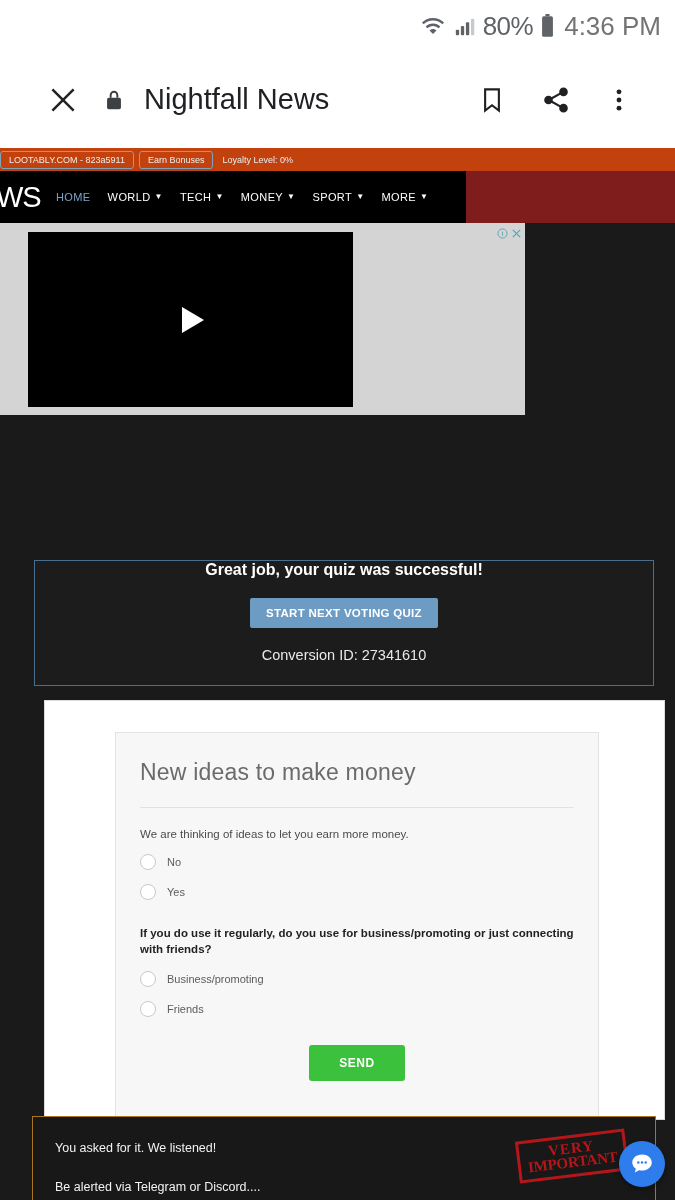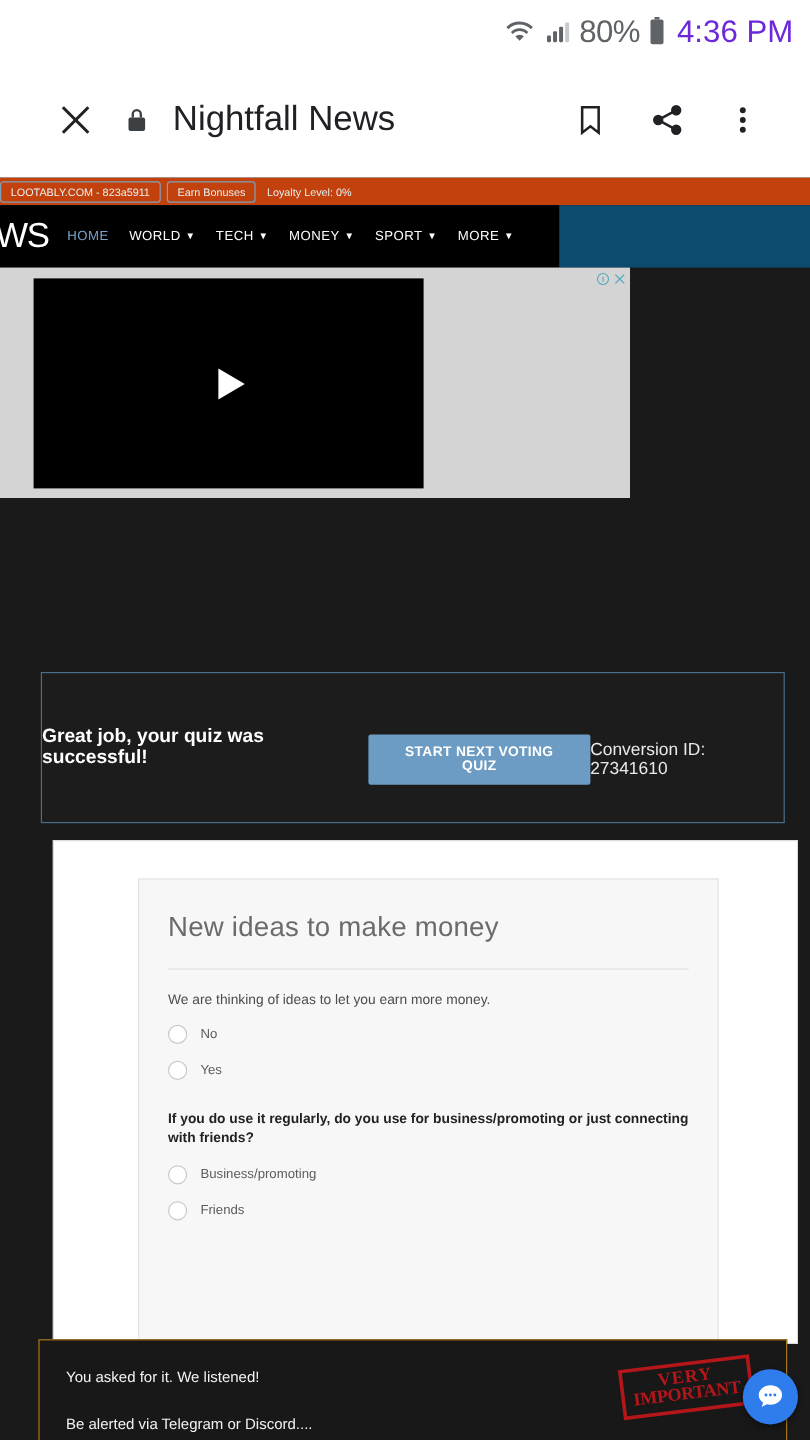--- a/index.html
+++ b/index.html
@@ -13,21 +13,21 @@
 
   
   .statusbar{
     height:52px; background:#ffffff;
     display:flex; align-items:center; justify-content:flex-end;
     padding-right:14px; gap:7px;
     color:#5f6368;
   }
   .sb-ico{ display:flex; align-items:center; }
   .sb-text{ font-size:26px; letter-spacing:-.5px; color:#5f6368; }
-  .sb-time{ font-size:26px; color:#6d28d9; margin-left:2px; }
+  .sb-time{ font-size:26px; color:#737373; margin-left:2px; }
 
   
   .toolbar{
     height:96px; background:#ffffff;
     display:flex; align-items:center; padding:0 36px;
     position:relative;
   }
   .tb-close{ width:54px; display:flex; align-items:center; justify-content:center; }
   .tb-lock{ width:48px; display:flex; align-items:center; justify-content:center; }
   .tb-titles{ flex:1; padding-left:6px; }
@@ -45,21 +45,21 @@
     display:flex; align-items:center; gap:5px;
     color:#dfe8ee;
   }
   .loot-pill{
     border:1px solid #7fa3bb; border-radius:3px;
     font-size:9px; padding:3px 8px; color:#e8f0f5; white-space:nowrap;
   }
   .loot-plain{ font-size:9px; color:#e6eef4; padding:0 4px; white-space:nowrap; }
 
   
-  .sitenav{ height:52px; position:relative; background:#0c4a6e;padding-left:32px; }
+  .sitenav{ height:52px; position:relative; background:#7f1d1d;padding-left:32px; }
   .sitenav-black{ position:absolute; left:0; top:0; width:466px; height:52px; background:#000; }
   .nav-inner{ position:absolute; left:0; top:0; height:52px; display:flex; align-items:center; }
   .logo{ font-size:29px; color:#fff; font-weight:400; letter-spacing:-1px; margin-left:-4px; width:52px; }
   .nav-items{ display:flex; align-items:center; gap:17px; margin-left:8px; }
   .nav-item{ font-size:11px; font-weight:normal; color:#fff; letter-spacing:.4px; display:flex; align-items:center; gap:4px; white-space:nowrap;}
   .nav-item.active{ color:#7ba3c9; }
   .caret{ font-size:8px; line-height:1; }
 
   
   .adwrap{ position:relative; width:525px; height:192px; background:#d4d4d4; }
@@ -69,21 +69,21 @@
     width:0;height:0;border-left:22px solid #fff;
     border-top:13px solid transparent;border-bottom:13px solid transparent;
     margin-left:4px;
   }
   .adchoices{ position:absolute; right:3px; top:2px; display:flex; align-items:center; gap:3px; }
 
   
   .quizbox{
     position:absolute; left:34px; top:412px; width:620px; height:126px;
     background:#1c1c1c; border:1px solid #4a6f8e;
-    display:flex; flex-direction:row; align-items:center; justify-content:flex-start;
+    display:flex; flex-direction:column; align-items:center; justify-content:flex-start;
   }
   .quiz-h{ color:#fff; font-size:16px; font-weight:bold; }
   .quiz-btn{
     margin-top:19px; background:#6c9bc4; color:#fff; border:none;
     font-size:11.5px; font-weight:bold; letter-spacing:.3px;
     padding:9px 16px; border-radius:2px; font-family:"Liberation Sans",sans-serif;
   }
   .quiz-cid{ margin-top:19px; color:#e9e9e9; font-size:14.5px; }
 
   
@@ -291,20 +291,23 @@
       <div class="s-q">If you do use it regularly, do you use for business/promoting or just connecting with friends?</div>
       <label class="s-opt">
         <span class="radio"></span>
         <span class="s-opt-label">Business/promoting</span>
       </label>
       <label class="s-opt">
         <span class="radio"></span>
         <span class="s-opt-label">Friends</span>
       </label>
 
+      <div class="sendwrap">
+        <button class="send-btn">SEND</button>
+      </div>
     </div>
   </div>
 
   <div class="notifypanel">
     <div class="np-line">You asked for it. We listened!</div>
     <div class="np-line">Be alerted via Telegram or Discord....</div>
 
     <div class="stamp">
       <div class="stamp-l1">VERY</div>
       <div class="stamp-l2">IMPORTANT</div>

